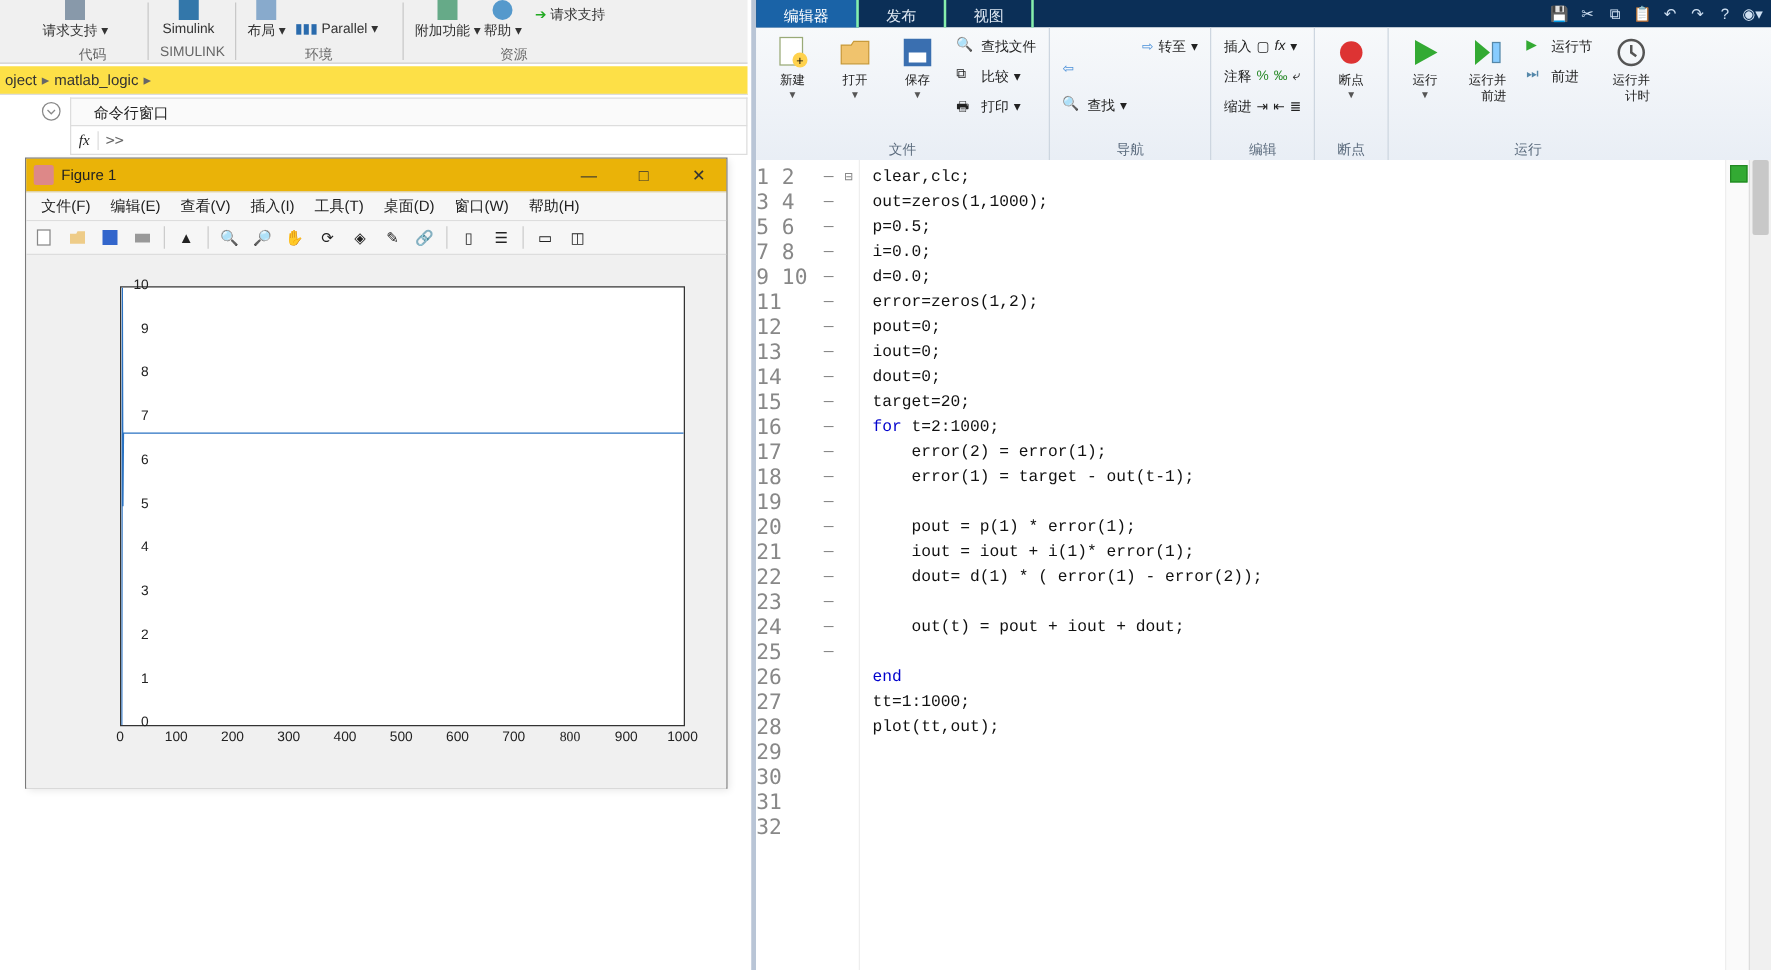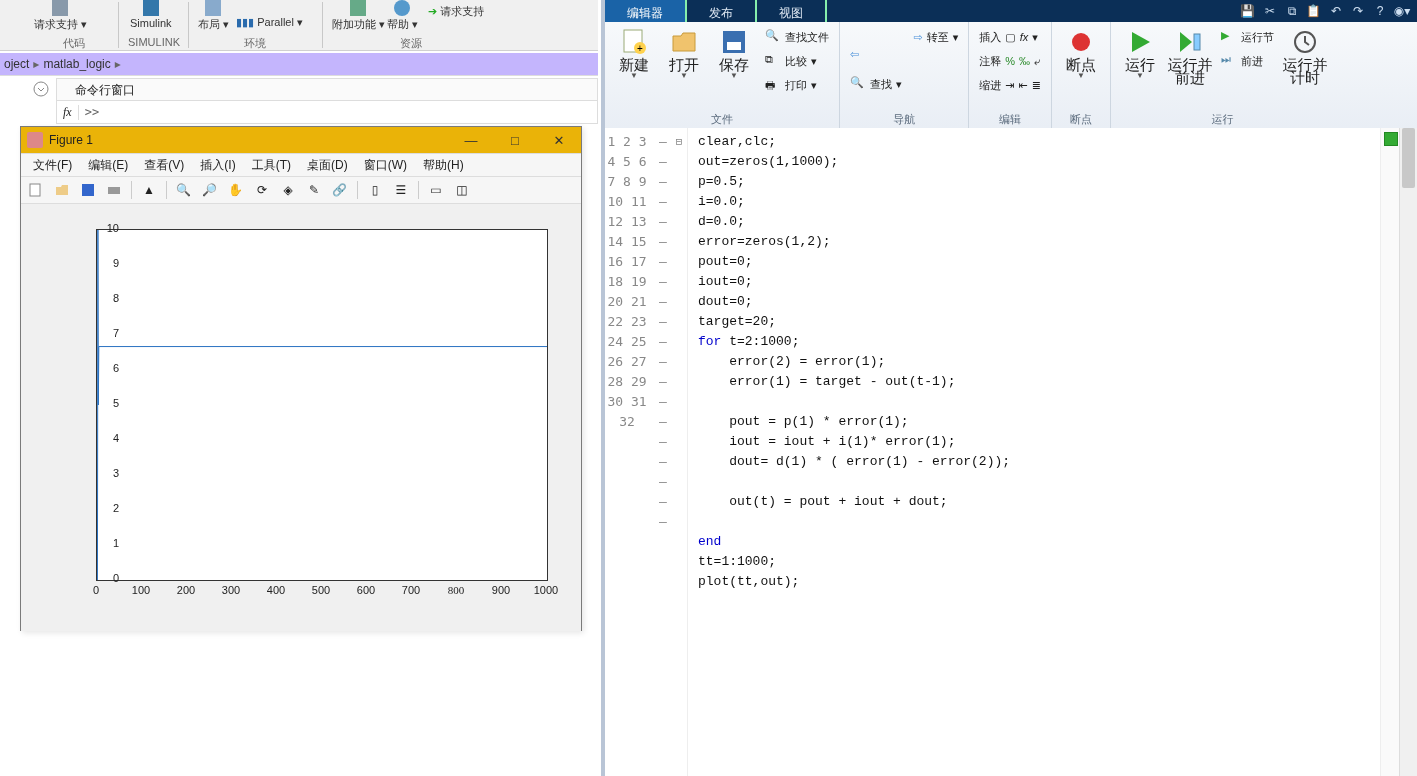--- a/index.html
+++ b/index.html
@@ -6,21 +6,21 @@
 .root{width:1417px;height:776px;position:relative;background:#fff;}
 
 
 .l-toolstrip{position:absolute;left:0;top:0;width:598px;height:50px;background:#f0f0f0;border-bottom:1px solid #d0d0d0;}
 .l-toolstrip .lbl{position:absolute;bottom:0;height:14px;text-align:center;color:#666;font-size:11px;}
 .ts-btn{position:absolute;text-align:center;font-size:11px;color:#333;}
 .ts-btn .ic{width:16px;height:16px;margin:0 auto 1px;display:block;background:#89a;}
 .ts-sep{position:absolute;top:2px;bottom:2px;width:1px;background:#c8c8c8;}
 
 
-.breadcrumb{position:absolute;left:0;top:53px;width:598px;height:22px;border-bottom:1px solid #ddd;background:#c4b5fd;display:flex;align-items:center;font-size:12px;}
+.breadcrumb{position:absolute;left:0;top:53px;width:598px;height:22px;border-bottom:1px solid #ddd;background:#fde047;display:flex;align-items:center;font-size:12px;}
 .breadcrumb .seg{padding:0 4px;color:#333;}
 .breadcrumb .chev{color:#666;}
 
 
 .cmdwin-hdr{position:absolute;left:56px;top:78px;right:819px;height:22px;border:1px solid #ddd;border-bottom:none;background:#fafafa;padding-left:18px;display:flex;align-items:center;}
 .cmdwin-circ{position:absolute;left:32px;top:80px;width:18px;height:18px;}
 .fx-row{position:absolute;left:56px;top:100px;right:819px;height:22px;border:1px solid #ddd;background:#fff;display:flex;align-items:center;}
 .fx-row .fx{font-style:italic;font-family:serif;padding:0 6px;border-right:1px solid #ddd;}
 .fx-row .prompt{padding-left:6px;color:#666;font-family:Consolas,monospace;}
 
@@ -50,29 +50,29 @@
 .ed-tabs .tab.active{background:#1a63a7;color:#fff;}
 .ed-tabs .spacer{flex:1;}
 .ed-tabs .qat{display:flex;align-items:center;gap:4px;padding-right:6px;}
 .ed-tabs .qb{width:18px;height:18px;display:flex;align-items:center;justify-content:center;color:#cfe0f2;}
 
 .ed-strip{height:106px;background:linear-gradient(#f7f9fb,#e9eef5);border-bottom:1px solid #c7d0da;display:flex;}
 .ed-grp{position:relative;border-right:1px solid #cdd6e0;padding:4px 6px 16px;display:flex;gap:4px;}
 .ed-grp .glbl{position:absolute;left:0;right:0;bottom:1px;text-align:center;color:#5b6b7d;font-size:11px;}
 .big-btn{width:46px;display:flex;flex-direction:column;align-items:center;justify-content:flex-start;padding-top:2px;}
 .big-btn .bic{width:28px;height:28px;margin-bottom:2px;}
-.big-btn .blbl{font-size:15px;text-align:center;line-height:13px;}
+.big-btn .blbl{font-size:10px;text-align:right;line-height:13px;}
 .big-btn .dd{font-size:8px;color:#555;}
 .mini-col{display:flex;flex-direction:column;gap:2px;}
 .mini{display:flex;align-items:center;gap:4px;font-size:11px;height:22px;padding:0 4px;}
 .mini .mic{width:16px;height:16px;}
 
 
 .code-wrap{position:absolute;left:0;top:128px;right:0;bottom:0;display:flex;background:#fff;}
-.gutter{width:44px;background:#fff;border-right:none;text-align:center;padding-right:6px;font-family:Consolas,monospace;font-size:13px;color:#888;line-height:20px;padding-top:4px;}
+.gutter{width:44px;background:#fff;border-right:none;text-align:left;padding-right:6px;font-family:Consolas,monospace;font-size:17px;color:#888;line-height:20px;padding-top:4px;}
 .dash-col{width:16px;font-family:Consolas,monospace;font-size:13px;color:#888;line-height:20px;padding-top:4px;text-align:center;}
 .fold-col{width:16px;font-family:Consolas,monospace;font-size:11px;color:#888;line-height:20px;padding-top:4px;text-align:center;border-right:1px solid #eee;}
 .code{flex:1;font-family:Consolas,"Courier New",monospace;font-size:13px;line-height:20px;padding:4px 0 0 10px;white-space:pre;color:#111;}
 .kw{color:#0000cc;}
 .sbar{width:17px;background:#f0f0f0;border-left:1px solid #ddd;position:relative;}
 .sbar .thumb{position:absolute;left:2px;right:2px;top:0;height:60px;background:#c8c8c8;border-radius:2px;}
 .msgbar{width:18px;background:#fafafa;border-left:1px solid #eee;position:relative;}
 .msgbar .ok{position:absolute;top:4px;left:3px;width:12px;height:12px;background:#3a3;border:1px solid #282;}
 
 

